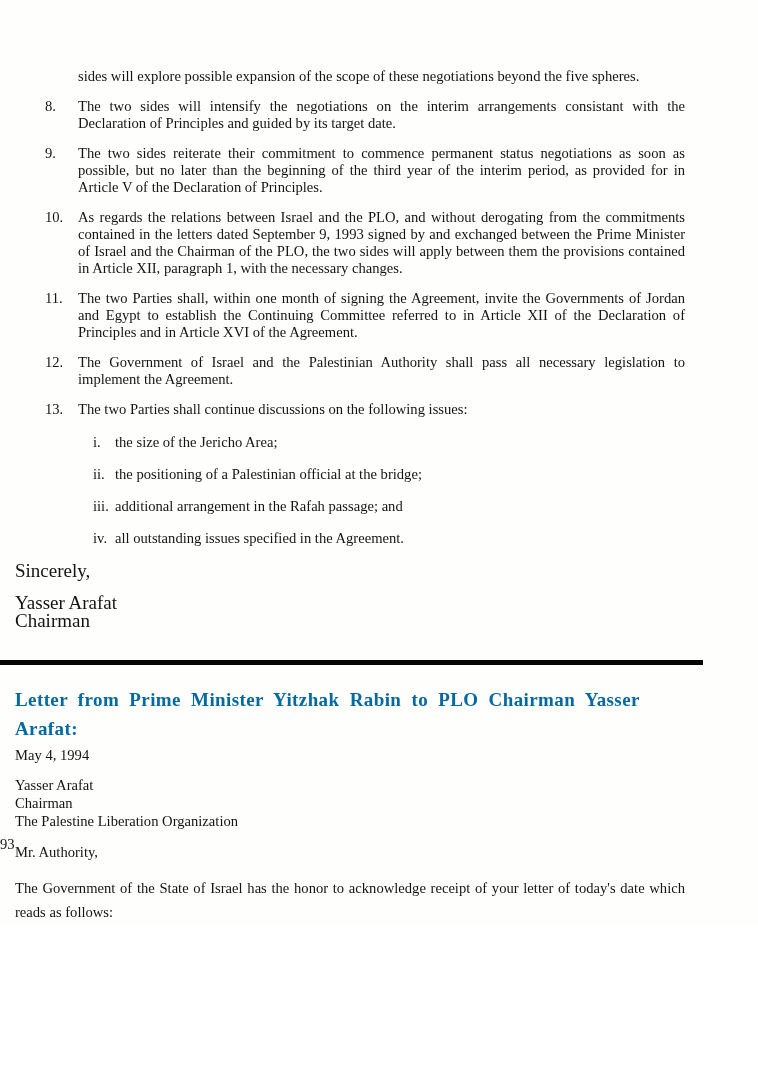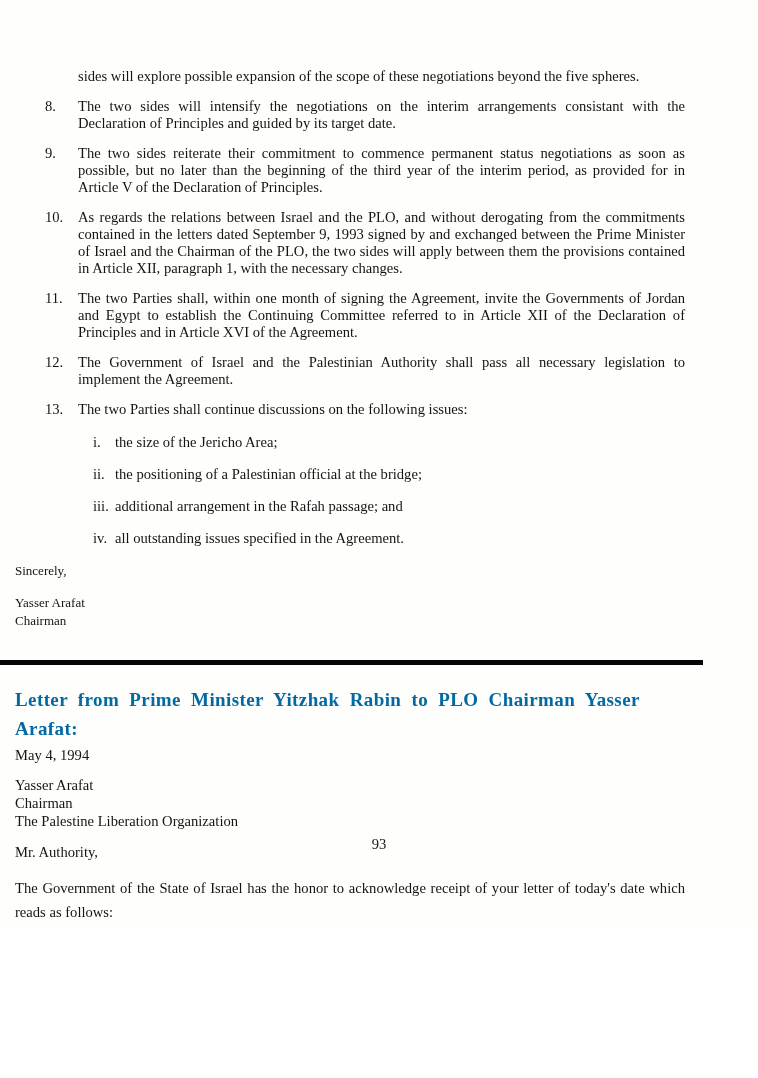--- a/index.html
+++ b/index.html
@@ -41,21 +41,21 @@
     padding-left: 70px;
     margin-bottom: 15px;
   }
   .roman-item .rnum {
     position: absolute;
     left: 48px;
     top: 0;
   }
   .close-section {
     padding: 0 30px 0 15px;
-    font-size: 13px;
+    font-size: 19px;
     line-height: 17px;
   }
   .sincerely { margin-top: 10px; margin-bottom: 15px; }
   .sig-line { line-height: 18px; }
   .divider {
     width: 703px;
     height: 5px;
     background: #050505;
     border: none;
     margin-top: 30px;
@@ -81,21 +81,20 @@
   .letter-body {
     margin-top: 15px;
     text-align: justify;
     line-height: 24px;
   }
   .page-number {
     position: absolute;
     left: 0;
     right: 0;
     bottom: 72px;
-    text-align: center;
     font-size: 14.6px;
   }
 </style>
 </head>
 <body>
 
 <div class="page">
 
   <div class="list-section">
 

